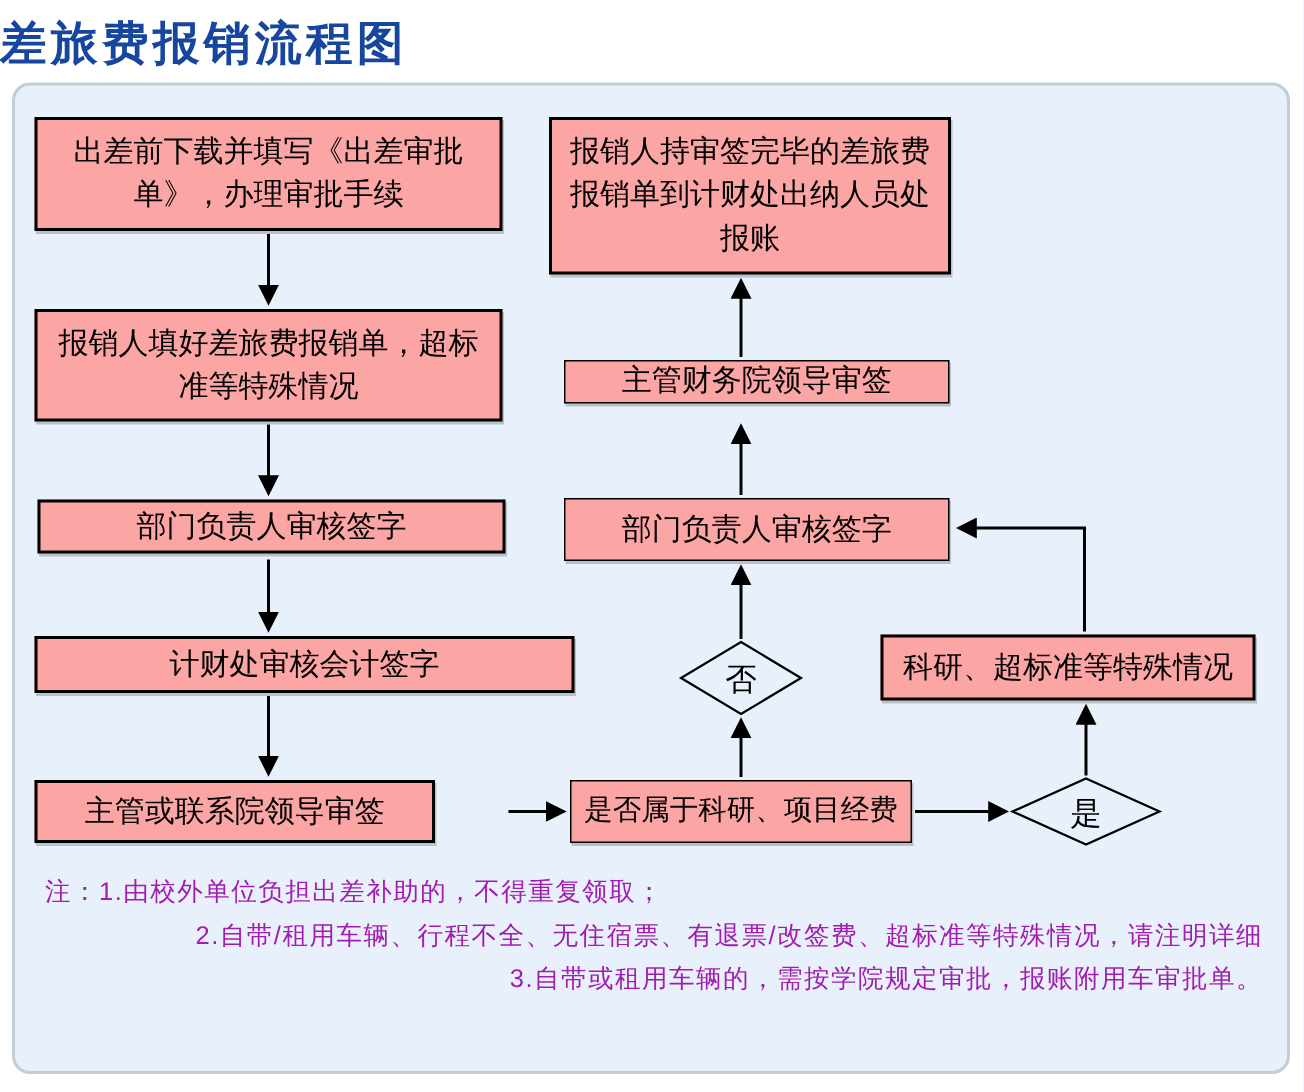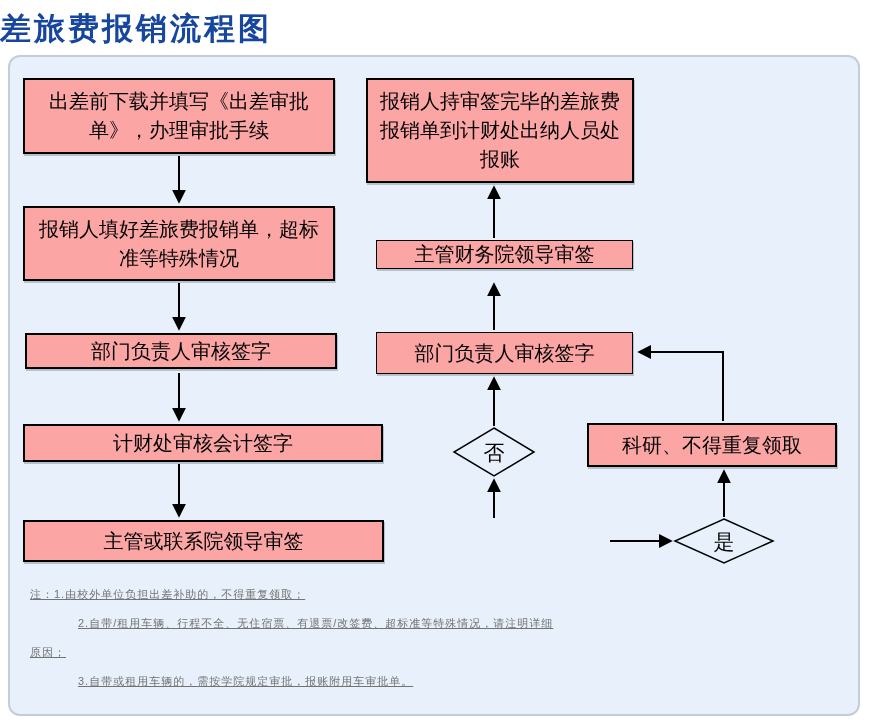--- a/index.html
+++ b/index.html
@@ -46,45 +46,44 @@
     color: #000;
     padding: 2px 8px;
     box-shadow: 1px 2px 0 rgba(125,135,148,0.45);
   }
   .node.thin { border-width: 1.5px; }
 
   .node-l1 { left: 23px;  top: 78px;  width: 312px; height: 76px; }
   .node-l2 { left: 23px;  top: 206px; width: 312px; height: 75px; }
   .node-l3 { left: 25px;  top: 333px; width: 312px; height: 36px; }
   .node-l4 { left: 23px;  top: 424px; width: 360px; height: 38px; }
-  .node-l5 { left: 23px;  top: 520px; width: 361px; height: 42px; }
+  .node-l5 { left: 23px;  top: 520px; width: 267px; height: 42px; }
   .node-r1 { left: 366px; top: 78px;  width: 268px; height: 105px; }
   .node-r2 { left: 376px; top: 240px; width: 257px; height: 29px; }
   .node-r3 { left: 376px; top: 332px; width: 257px; height: 42px; }
   .node-b6 { left: 380px; top: 520px; width: 228px; height: 42px; font-size: 19px; padding: 2px 4px; }
   .node-r4 { left: 587px; top: 423px; width: 250px; height: 44px; }
 
   .diamond-label {
     position: absolute;
     text-align: center;
     font-size: 21px;
     color: #000;
   }
   .diamond-no  { left: 454px; top: 439px; width: 80px; }
   .diamond-yes { left: 675px; top: 528px; width: 98px; }
 
   .notes {
     position: absolute; left: 30px; top: 580px; width: 812px;
-    font-size: 11px;
-    color: #737373;
+    font-size: 17px;
+    color: #a21caf;
     letter-spacing: 1px;
-    text-decoration: underline;
   }
   .note-line { line-height: 29px; white-space: nowrap; }
-  .note-line.indent { padding-left: 48px; }
+  .note-line.indent { padding-left: 48px; text-align: right; }
 </style>
 </head>
 <body>
 
 <div id="screen">
 
   <div class="page-title">差旅费报销流程图</div>
 
   <div class="panel"></div>
 
@@ -117,25 +116,25 @@
 
   <div class="node node-l1">出差前下载并填写《出差审批单》，办理审批手续</div>
   <div class="node node-l2">报销人填好差旅费报销单，超标准等特殊情况</div>
   <div class="node node-l3">部门负责人审核签字</div>
   <div class="node node-l4">计财处审核会计签字</div>
   <div class="node node-l5">主管或联系院领导审签</div>
 
   <div class="node node-r1">报销人持审签完毕的差旅费报销单到计财处出纳人员处报账</div>
   <div class="node node-r2 thin">主管财务院领导审签</div>
   <div class="node node-r3 thin">部门负责人审核签字</div>
-  <div class="node node-r4">科研、不得重复领取</div>
+  <div class="node node-b6 thin">是否属于科研、项目经费</div>
+  <div class="node node-r4">科研、超标准等特殊情况</div>
 
   <div class="diamond-label diamond-no">否</div>
   <div class="diamond-label diamond-yes">是</div>
 
   <div class="notes">
     <div class="note-line">注：1.由校外单位负担出差补助的，不得重复领取；</div>
     <div class="note-line indent">2.自带/租用车辆、行程不全、无住宿票、有退票/改签费、超标准等特殊情况，请注明详细</div>
-    <div class="note-line">原因；</div>
     <div class="note-line indent">3.自带或租用车辆的，需按学院规定审批，报账附用车审批单。</div>
   </div>
 
 </div>
 
 </body></html>

